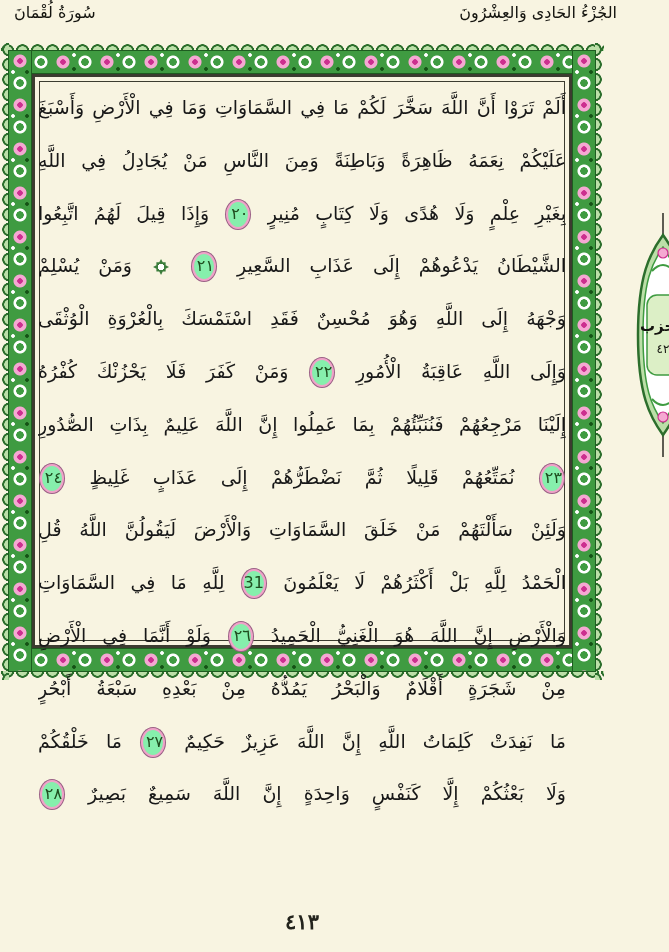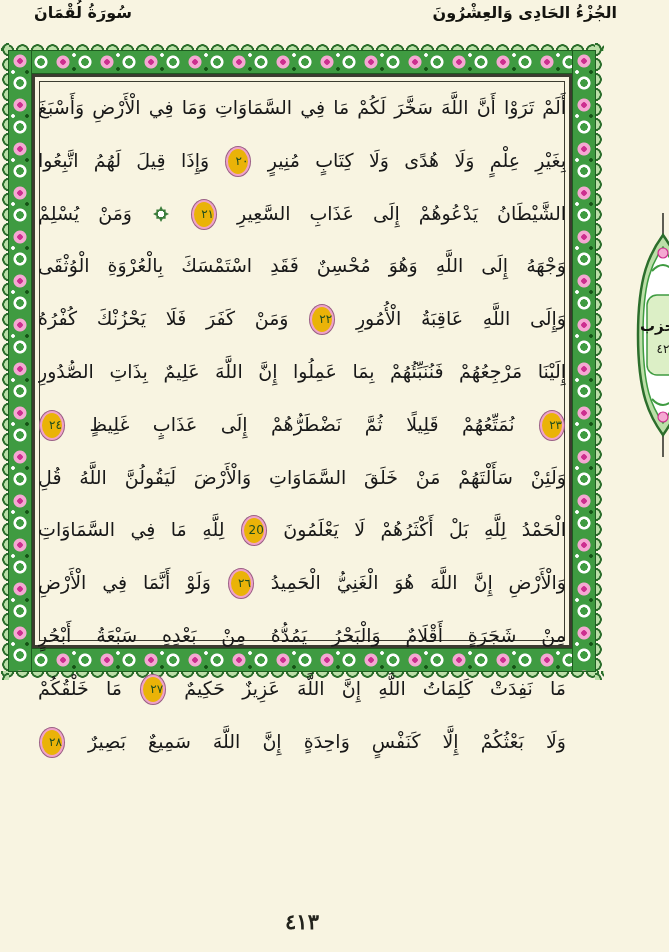--- a/index.html
+++ b/index.html
@@ -9,25 +9,24 @@
     position:relative;
     overflow:hidden;
     font-family:"DejaVu Sans",sans-serif;
   }
 
   
   .hdr{
     position:absolute;top:3px;
     direction:rtl;
     font-family:"DejaVu Sans",sans-serif;
-    font-weight:bold;
+    font-weight:normal;
     font-size:16px;
     color:#14140f;
     white-space:nowrap;
-    margin-left:20px;
   }
   .hdr-juz{right:52px;}
   .hdr-surah{left:14px;}
 
   
   .frame{
     position:absolute;left:8px;top:50px;width:588px;height:622px;
     background:#f8f4e1;
   }
   .band{position:absolute;background-color:#3f9b41;box-shadow:inset 0 0 0 1px #1e5c20;}
@@ -81,25 +80,25 @@
     text-align-last:justify;
     color:#181818;
     overflow:hidden;
     font-family:"DejaVu Sans",sans-serif;
   }
   .ayah-marker{
     display:inline-block;
     width:20px;height:25px;
     line-height:24px;
     border-radius:50%;
-    background:#eab308;
+    background:#86efac;
     border:2px solid #efa3c8;
     box-shadow:0 0 0 1px #9a5f85;
     text-align:center;
-    font-size:12px;
+    font-size:16px;
     vertical-align:middle;
     color:#1f4d1f;
     margin:0 2px;
   }
   .rub-marker{
     display:inline-block;
     width:16px;height:16px;
     vertical-align:middle;
     margin:0 2px;
     background:radial-gradient(circle, #ffffff 3px, #3c7d3c 3.5px);
@@ -136,28 +135,29 @@
   <div class="scallop scallop-bottom"></div>
   <div class="scallop scallop-left"></div>
   <div class="scallop scallop-right"></div>
   <div class="band band-top"></div>
   <div class="band band-bottom"></div>
   <div class="band band-left"></div>
   <div class="band band-right"></div>
   <div class="text-frame"></div>
   <div class="text-area">
       <div class="quran-line"><span>أَلَمْ تَرَوْا أَنَّ اللَّهَ سَخَّرَ لَكُمْ مَا فِي السَّمَاوَاتِ وَمَا فِي الْأَرْضِ وَأَسْبَغَ</span></div>
+      <div class="quran-line"><span>عَلَيْكُمْ نِعَمَهُ ظَاهِرَةً وَبَاطِنَةً وَمِنَ النَّاسِ مَنْ يُجَادِلُ فِي اللَّهِ</span></div>
       <div class="quran-line"><span>بِغَيْرِ عِلْمٍ وَلَا هُدًى وَلَا كِتَابٍ مُنِيرٍ</span> <span class="ayah-marker">٢٠</span> <span>وَإِذَا قِيلَ لَهُمُ اتَّبِعُوا</span></div>
       <div class="quran-line"><span>الشَّيْطَانُ يَدْعُوهُمْ إِلَى عَذَابِ السَّعِيرِ</span> <span class="ayah-marker">٢١</span> <span class="rub-marker" title="۞"></span> <span>وَمَنْ يُسْلِمْ</span></div>
       <div class="quran-line"><span>وَجْهَهُ إِلَى اللَّهِ وَهُوَ مُحْسِنٌ فَقَدِ اسْتَمْسَكَ بِالْعُرْوَةِ الْوُثْقَى</span></div>
       <div class="quran-line"><span>وَإِلَى اللَّهِ عَاقِبَةُ الْأُمُورِ</span> <span class="ayah-marker">٢٢</span> <span>وَمَنْ كَفَرَ فَلَا يَحْزُنْكَ كُفْرُهُ</span></div>
       <div class="quran-line"><span>إِلَيْنَا مَرْجِعُهُمْ فَنُنَبِّئُهُمْ بِمَا عَمِلُوا إِنَّ اللَّهَ عَلِيمٌ بِذَاتِ الصُّدُورِ</span></div>
       <div class="quran-line"><span class="ayah-marker">٢٣</span> <span>نُمَتِّعُهُمْ قَلِيلًا ثُمَّ نَضْطَرُّهُمْ إِلَى عَذَابٍ غَلِيظٍ</span> <span class="ayah-marker">٢٤</span></div>
       <div class="quran-line"><span>وَلَئِنْ سَأَلْتَهُمْ مَنْ خَلَقَ السَّمَاوَاتِ وَالْأَرْضَ لَيَقُولُنَّ اللَّهُ قُلِ</span></div>
-      <div class="quran-line"><span>الْحَمْدُ لِلَّهِ بَلْ أَكْثَرُهُمْ لَا يَعْلَمُونَ</span> <span class="ayah-marker">20</span> <span>لِلَّهِ مَا فِي السَّمَاوَاتِ</span></div>
+      <div class="quran-line"><span>الْحَمْدُ لِلَّهِ بَلْ أَكْثَرُهُمْ لَا يَعْلَمُونَ</span> <span class="ayah-marker">31</span> <span>لِلَّهِ مَا فِي السَّمَاوَاتِ</span></div>
       <div class="quran-line"><span>وَالْأَرْضِ إِنَّ اللَّهَ هُوَ الْغَنِيُّ الْحَمِيدُ</span> <span class="ayah-marker">٢٦</span> <span>وَلَوْ أَنَّمَا فِي الْأَرْضِ</span></div>
       <div class="quran-line"><span>مِنْ شَجَرَةٍ أَقْلَامٌ وَالْبَحْرُ يَمُدُّهُ مِنْ بَعْدِهِ سَبْعَةُ أَبْحُرٍ</span></div>
       <div class="quran-line"><span>مَا نَفِدَتْ كَلِمَاتُ اللَّهِ إِنَّ اللَّهَ عَزِيزٌ حَكِيمٌ</span> <span class="ayah-marker">٢٧</span> <span>مَا خَلْقُكُمْ</span></div>
       <div class="quran-line"><span>وَلَا بَعْثُكُمْ إِلَّا كَنَفْسٍ وَاحِدَةٍ إِنَّ اللَّهَ سَمِيعٌ بَصِيرٌ</span> <span class="ayah-marker">٢٨</span></div>
     </div>
 </div>
 
 <div class="hizb-ornament">
   <svg width="62" height="244" viewBox="0 0 62 244">
     <line x1="31" y1="0" x2="31" y2="244" stroke="#2a2a22" stroke-width="1.5"></line>

